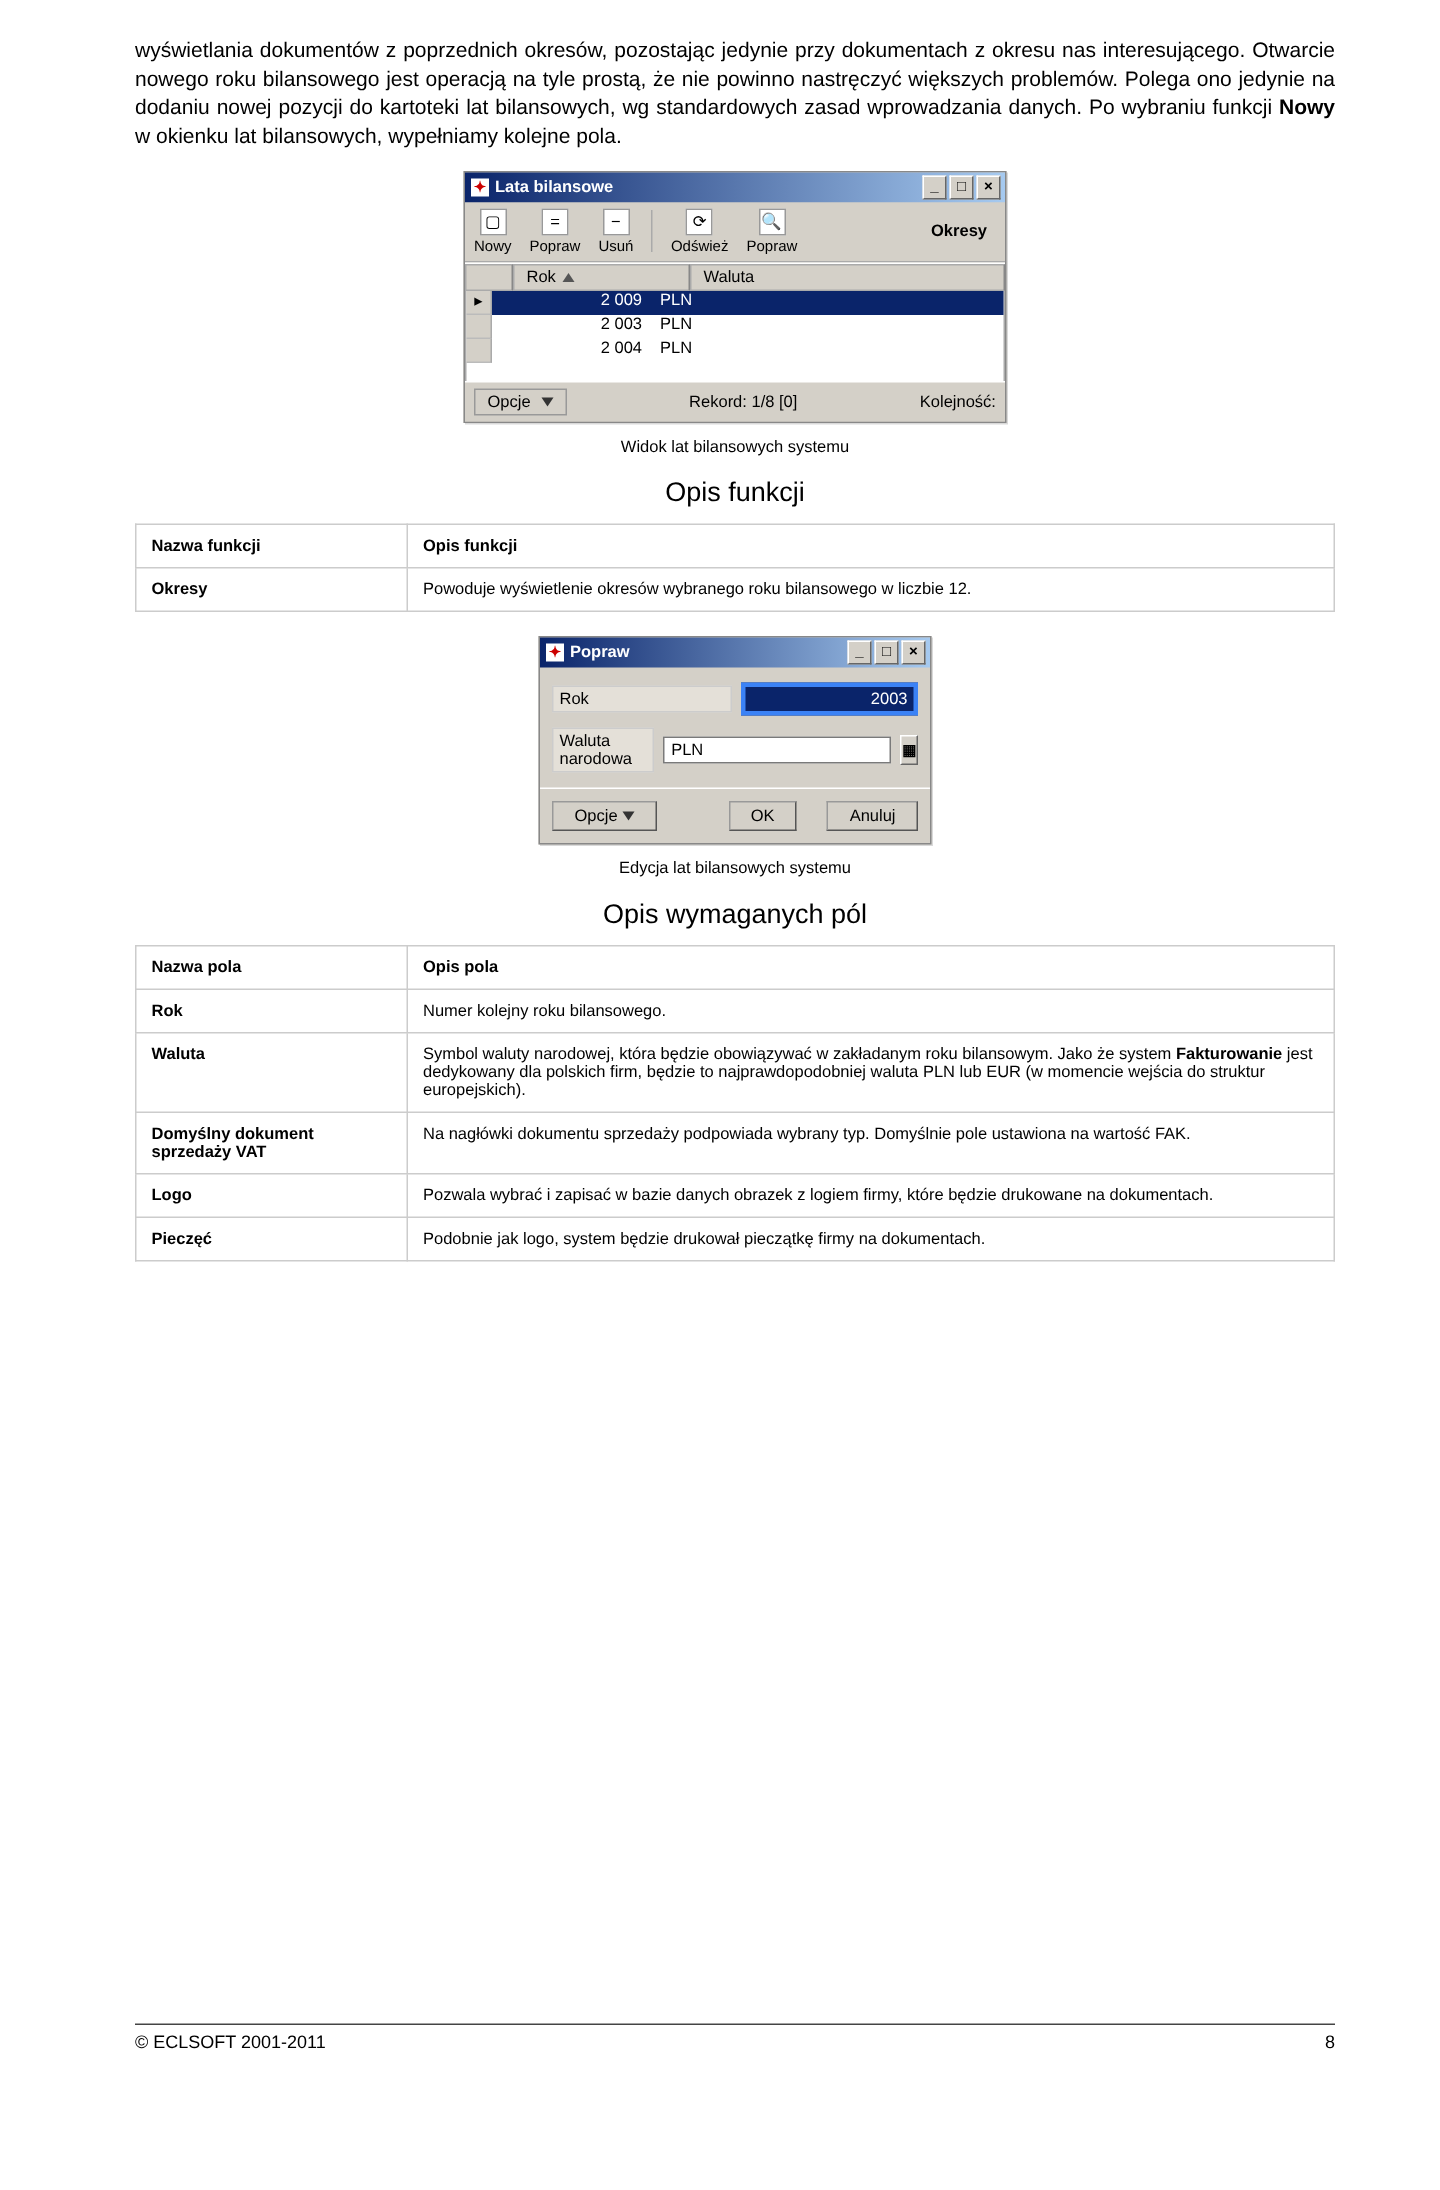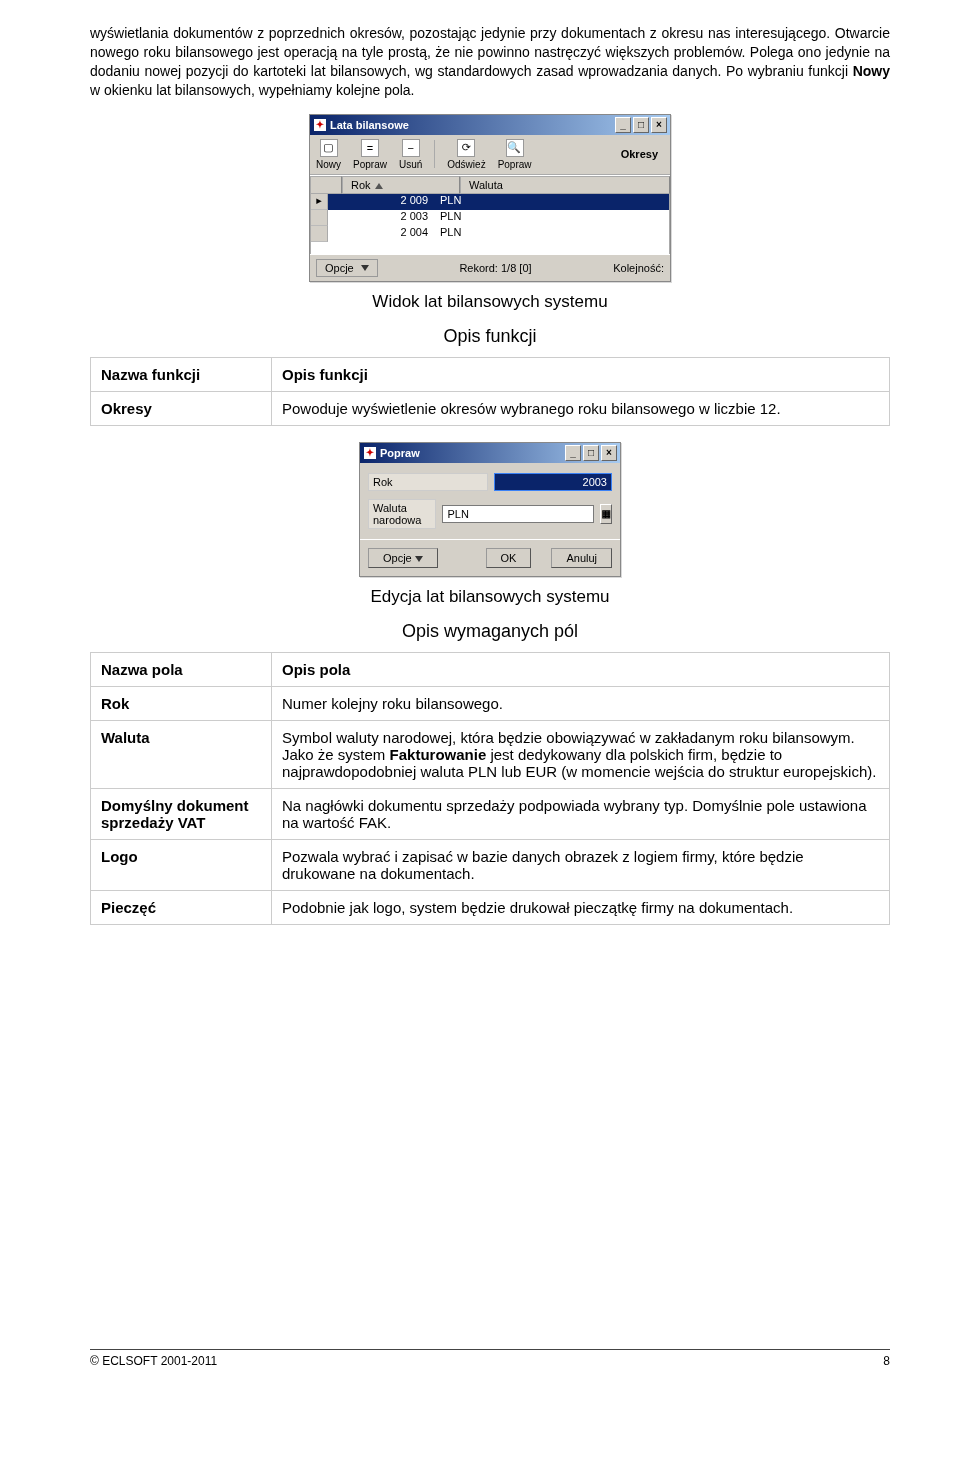--- a/index.html
+++ b/index.html
@@ -164,34 +164,34 @@
     font-size:11px;
   }
   .statusbar .opt {
     border:1px solid #999;
     padding:2px 8px;
     background:#d4d0c8;
     display:flex;align-items:center;gap:4px;
   }
   .caption {
     font-family: Verdana, Geneva, sans-serif;
-    font-size: 17px;
+    font-size: 11px;
     margin-top: 10px;
     text-align: center;
   }
   .section-title {
     font-family: Verdana, Geneva, sans-serif;
     font-size: 18px;
     text-align: center;
     margin: 14px 0 10px 0;
   }
   table.desc {
     width: 100%;
     border-collapse: collapse;
-    font-size: 15px;
+    font-size: 11px;
     margin-bottom: 16px;
   }
   table.desc th, table.desc td {
     border: 1px solid #ccc;
     padding: 8px 10px;
     vertical-align: top;
     text-align: left;
   }
   table.desc th {
     background: #fff;
@@ -219,21 +219,21 @@
   .formrow input {
     flex:1;
     border:1px solid #7a7a7a;
     background:#fff;
     font-size:11px;
     padding:2px 4px;
     text-align:right;
     font-family:inherit;
   }
   .formrow .sel {
-    background:#0a246a;color:#fff;text-align:right;padding:2px 4px;font-size:11px;flex:1;border:1px solid #3b82f6;
+    background:#0a246a;color:#fff;text-align:right;padding:2px 4px;font-size:11px;flex:1;border:3px solid #3b82f6;
   }
   .btnrow {
     display:flex;
     gap:8px;
     padding:8px;
     justify-content:space-between;
     border-top:1px solid #fff;
   }
   .btnrow .wbtn {
     border:1px solid #999;

